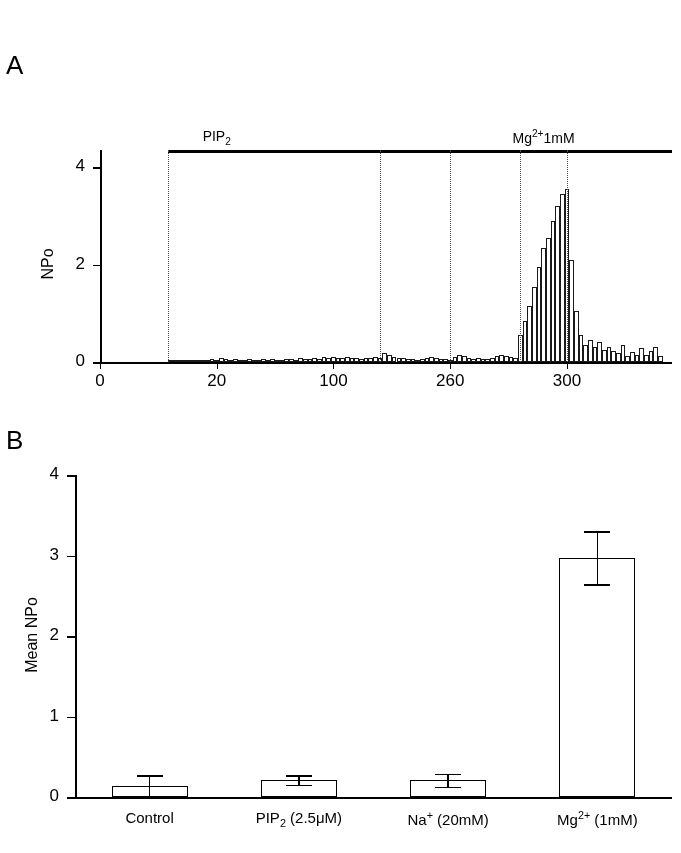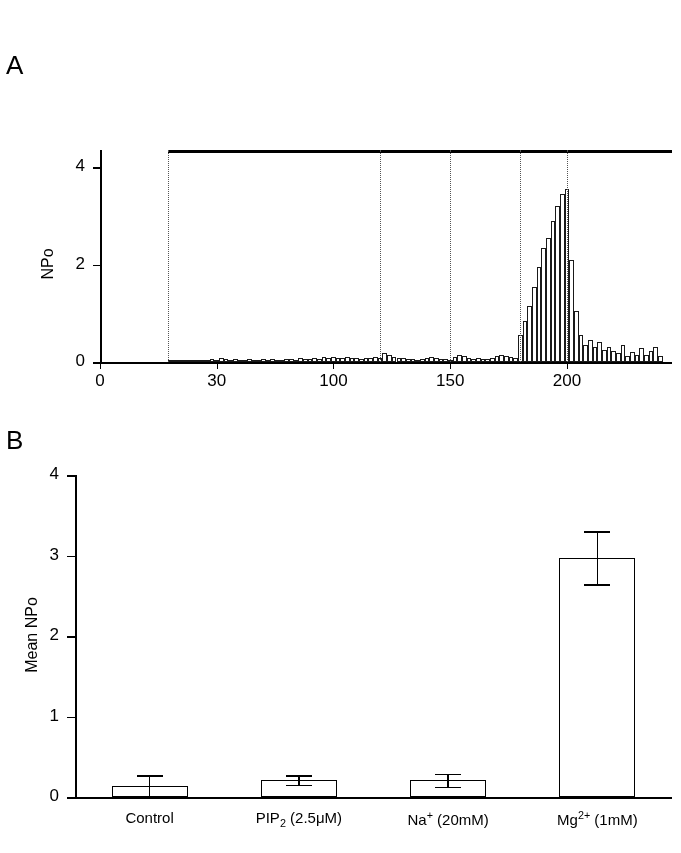--- a/index.html
+++ b/index.html
@@ -54,20 +54,22 @@
 
   <div class="panel-letter" id="panelA-letter">A</div>
   <div class="panel-letter" id="panelB-letter">B</div>
 
   <div id="panelA">
 
     <div class="hbar" id="hbar-pip2" style="left: 167.706px; width: 504.294px; top: 90.4318px;"></div>
     <div class="hbar" id="hbar-na" style="left: 380.163px; width: 70.0408px; top: 90.4318px;"></div>
     <div class="hbar" id="hbar-mg" style="left: 520.245px; width: 46.6939px; top: 90.4318px;"></div>
 
+    <div class="hbar-label" id="lbl-pip2" style="left: 136.735px; width: 160px; top: 68.4318px;">PIP<sub>2</sub></div>
+    <div class="hbar-label" id="lbl-mg" style="left: 463.592px; width: 160px; top: 68.4318px;">Mg<sup>2+</sup>1mM</div>
 
     <div id="plotA" style="left: 100px; top: 88px; width: 572px; height: 214px;">
       <div id="barsA" style="width: 572px; height: 214px;">
           <div class="bar" style="left: 67.7061px; width: 4.66939px; height: 1px;"></div>
           <div class="bar" style="left: 72.3755px; width: 4.66939px; height: 1px;"></div>
           <div class="bar" style="left: 77.0449px; width: 4.66939px; height: 1px;"></div>
           <div class="bar" style="left: 81.7143px; width: 4.66939px; height: 1px;"></div>
           <div class="bar" style="left: 86.3837px; width: 4.66939px; height: 1.45909px;"></div>
           <div class="bar" style="left: 91.0531px; width: 4.66939px; height: 1px;"></div>
           <div class="bar" style="left: 95.7224px; width: 4.66939px; height: 1.94545px;"></div>
@@ -172,27 +174,27 @@
           <div class="bar" style="left: 557.992px; width: 4.66939px; height: 5.83636px;"></div>
         </div>
     </div>
 
     <div id="axisA-x" class="axis-line" style="left: 100px; top: 302px; width: 572px; height: 1.5px;"></div>
     <div id="axisA-y" class="axis-line" style="left: 100px; top: 90.4318px; width: 1.5px; height: 211.568px;"></div>
     <div id="ticksA">
         <div class="tick" style="left: 100px; top: 302px; height: 7px;"></div>
         <div class="ticklabel" style="left: 75px; top: 311px; width: 50px;">0</div>
         <div class="tick" style="left: 216.735px; top: 302px; height: 7px;"></div>
-        <div class="ticklabel" style="left: 191.735px; top: 311px; width: 50px;">30</div>
+        <div class="ticklabel" style="left: 191.735px; top: 311px; width: 50px;">20</div>
         <div class="tick" style="left: 333.469px; top: 302px; height: 7px;"></div>
         <div class="ticklabel" style="left: 308.469px; top: 311px; width: 50px;">100</div>
         <div class="tick" style="left: 450.204px; top: 302px; height: 7px;"></div>
-        <div class="ticklabel" style="left: 425.204px; top: 311px; width: 50px;">150</div>
+        <div class="ticklabel" style="left: 425.204px; top: 311px; width: 50px;">260</div>
         <div class="tick" style="left: 566.939px; top: 302px; height: 7px;"></div>
-        <div class="ticklabel" style="left: 541.939px; top: 311px; width: 50px;">200</div>
+        <div class="ticklabel" style="left: 541.939px; top: 311px; width: 50px;">300</div>
         <div class="tick" style="left: 93px; top: 302px; height: 1.5px; width: 8px;"></div>
         <div class="ticklabel" style="left: 55px; top: 291px; width: 30px; text-align: right;">0</div>
         <div class="tick" style="left: 93px; top: 204.727px; height: 1.5px; width: 8px;"></div>
         <div class="ticklabel" style="left: 55px; top: 193.727px; width: 30px; text-align: right;">2</div>
         <div class="tick" style="left: 93px; top: 107.455px; height: 1.5px; width: 8px;"></div>
         <div class="ticklabel" style="left: 55px; top: 96.4545px; width: 30px; text-align: right;">4</div>
       </div>
 
     <div class="axis-title" id="ylabelA" style="left: 18px; top: 194.727px; transform: rotate(-90deg); transform-origin: center center; width: 60px; text-align: center;">NPo</div>
   <div class="vline" style="left: 167.706px; top: 90.4318px; height: 211.568px;"></div>

